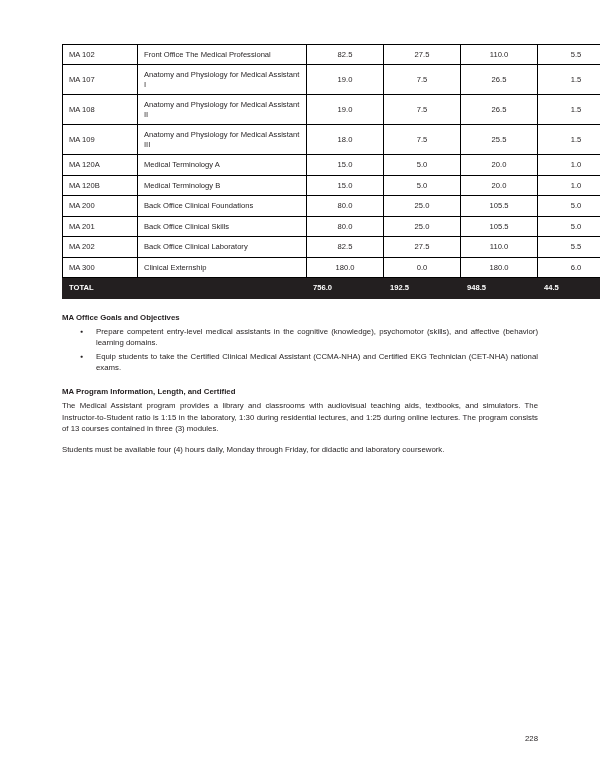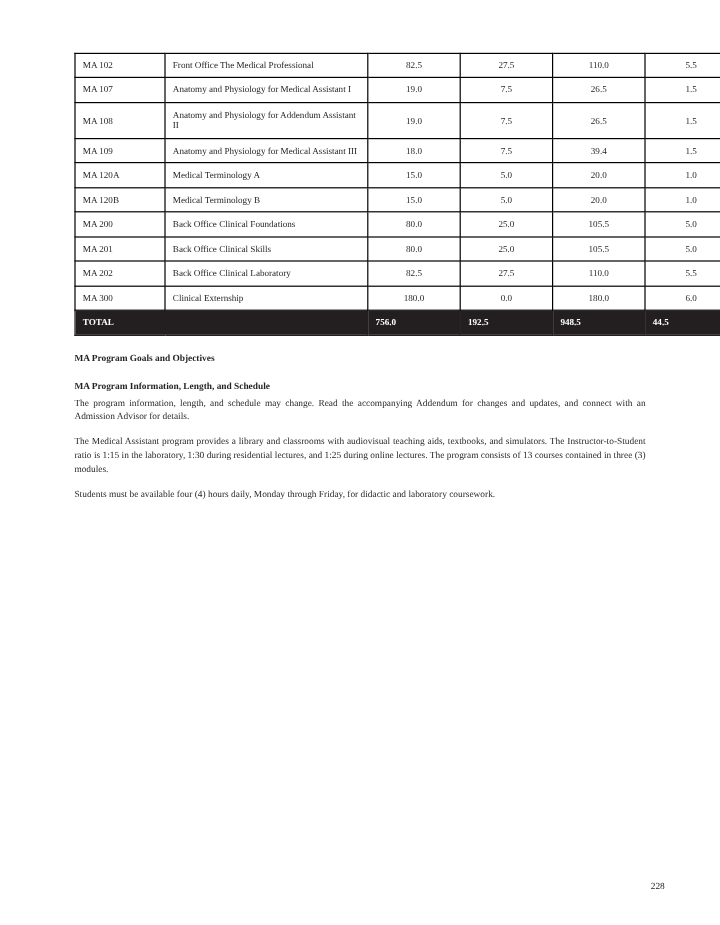--- a/index.html
+++ b/index.html
@@ -13,21 +13,20 @@
     font-family: "Liberation Sans", sans-serif;
     color: #231f20;
     position: relative;
   }
   .page {
     position: relative;
     width: 600px;
     height: 765px;
     box-sizing: border-box;
     padding: 44px 62px 0 62px;
-    font-family: Liberation Serif, serif;
   }
 
   
   table.courses {
     width: 476px;
     border-collapse: collapse;
     table-layout: fixed;
     font-size: 7.6px;
   }
   table.courses td {
@@ -83,21 +82,21 @@
     text-align: justify;
     margin: 0 0 10px 0;
   }
   p.tight {
     margin-bottom: 16px;
   }
 
   
   .page-number {
     position: absolute;
-    right: 46px;
+    right: 62px;
     bottom: 22px;
     font-size: 7.8px;
     color: #231f20;
   }
 </style>
 </head>
 <body>
 
 <div class="page">
 
@@ -114,32 +113,32 @@
       <tr>
         <td class="c-code">MA 107</td>
         <td class="c-title">Anatomy and Physiology for Medical Assistant I</td>
         <td class="c-num">19.0</td>
         <td class="c-num">7.5</td>
         <td class="c-num">26.5</td>
         <td class="c-num">1.5</td>
       </tr>
       <tr>
         <td class="c-code">MA 108</td>
-        <td class="c-title">Anatomy and Physiology for Addendum Assistant II</td>
+        <td class="c-title">Anatomy and Physiology for Medical Assistant II</td>
         <td class="c-num">19.0</td>
         <td class="c-num">7.5</td>
         <td class="c-num">26.5</td>
         <td class="c-num">1.5</td>
       </tr>
       <tr>
         <td class="c-code">MA 109</td>
         <td class="c-title">Anatomy and Physiology for Medical Assistant III</td>
         <td class="c-num">18.0</td>
         <td class="c-num">7.5</td>
-        <td class="c-num">39.4</td>
+        <td class="c-num">25.5</td>
         <td class="c-num">1.5</td>
       </tr>
       <tr>
         <td class="c-code">MA 120A</td>
         <td class="c-title">Medical Terminology A</td>
         <td class="c-num">15.0</td>
         <td class="c-num">5.0</td>
         <td class="c-num">20.0</td>
         <td class="c-num">1.0</td>
       </tr>
@@ -186,24 +185,25 @@
       <tr class="total-row">
         <td class="t-label" colspan="2">TOTAL</td>
         <td class="t-num">756.0</td>
         <td class="t-num">192.5</td>
         <td class="t-num">948.5</td>
         <td class="t-num">44.5</td>
       </tr>
     </tbody>
   </table>
 
-  <div class="section-head">MA Program Goals and Objectives</div>
+  <div class="section-head">MA Office Goals and Objectives</div>
 
   <ul class="goals">
+    <li>Prepare competent entry-level medical assistants in the cognitive (knowledge), psychomotor (skills), and affective (behavior) learning domains.</li>
+    <li>Equip students to take the Certified Clinical Medical Assistant (CCMA-NHA) and Certified EKG Technician (CET-NHA) national exams.</li>
   </ul>
 
-  <div class="section-head">MA Program Information, Length, and Schedule</div>
-  <p class="para">The program information, length, and schedule may change. Read the accompanying Addendum for changes and updates, and connect with an Admission Advisor for details.</p>
+  <div class="section-head">MA Program Information, Length, and Certified</div>
   <p class="para">The Medical Assistant program provides a library and classrooms with audiovisual teaching aids, textbooks, and simulators. The Instructor-to-Student ratio is 1:15 in the laboratory, 1:30 during residential lectures, and 1:25 during online lectures. The program consists of 13 courses contained in three (3) modules.</p>
   <p class="para tight">Students must be available four (4) hours daily, Monday through Friday, for didactic and laboratory coursework.</p>
 
   <div class="page-number">228</div>
 </div>
 
 </body></html>

